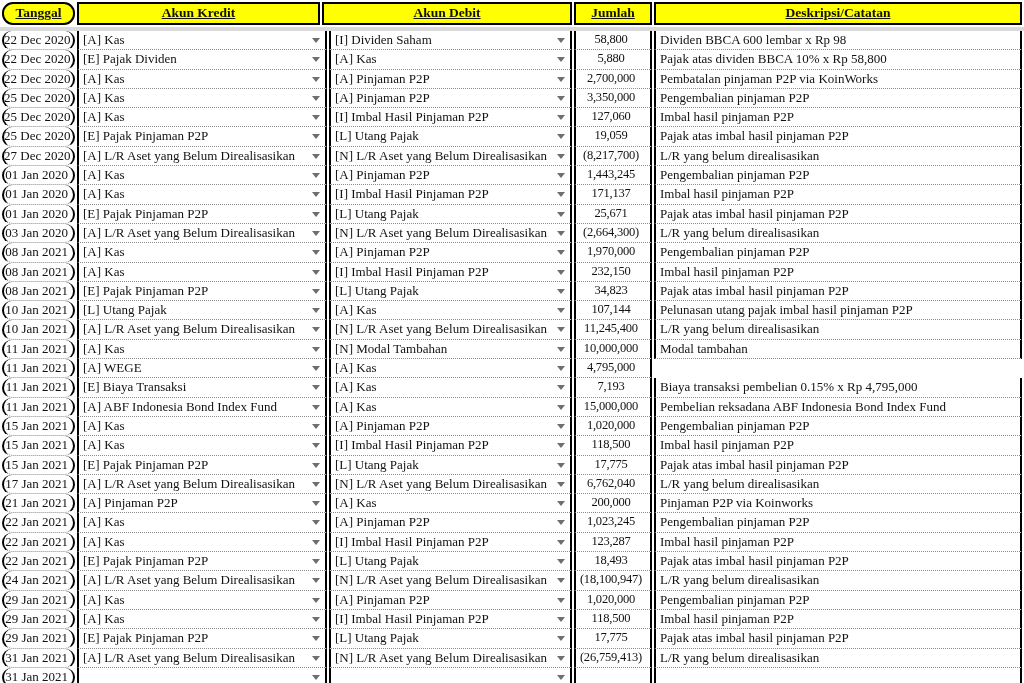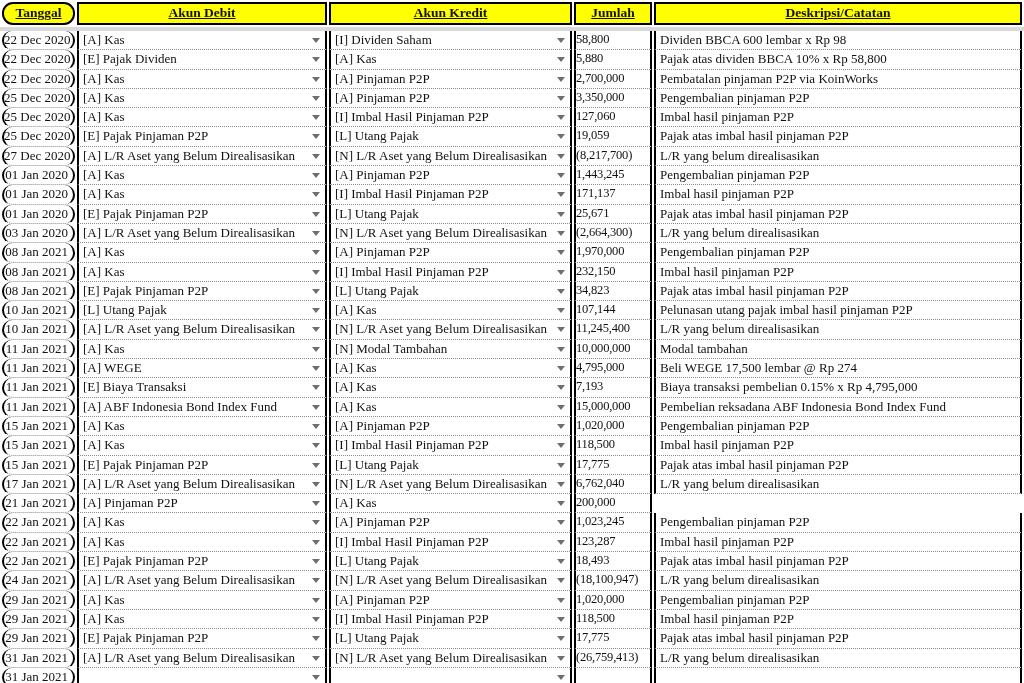--- a/index.html
+++ b/index.html
@@ -46,40 +46,40 @@
     border-bottom:1px dotted #8c8c8c;
     font-size:13px;
     line-height:17.5px;
     white-space:nowrap;
     overflow:hidden;
     position:relative;
     background:#ffffff;
   }
   .cell-tanggal   { text-align:right; padding-right:5px; font-size:13px; }
   .cell-dropdown  { padding-left:4px; padding-right:16px; }
-  .cell-jumlah    { text-align:left; padding-right:4px; font-size:12.5px; letter-spacing:-0.2px; }
+  .cell-jumlah    { text-align:center; padding-right:4px; font-size:12.5px; letter-spacing:-0.2px; }
   .cell-deskripsi { padding-left:4px; }
 
   .dd-arrow {
     position:absolute; right:5px; top:7px;
     width:0; height:0;
     border-left:4px solid transparent;
     border-right:4px solid transparent;
     border-top:5px solid #6e6e6e;
   }
 </style>
 </head>
 <body>
 
 <div class="sheet">
 
   <div class="hdr-row">
     <div class="hdr-cell col-tanggal">Tanggal</div>
+    <div class="hdr-cell col-kredit">Akun Kredit</div>
     <div class="hdr-cell col-debit">Akun Debit</div>
-    <div class="hdr-cell col-kredit">Akun Kredit</div>
     <div class="hdr-cell col-jumlah">Jumlah</div>
     <div class="hdr-cell col-deskripsi">Deskripsi/Catatan</div>
   </div>
 
   <div class="pane-divider"></div>
 
   <div class="body-rows" id="body-rows">
   <div class="data-row">
     <div class="cell col-tanggal cell-tanggal">22 Dec 2020</div>
     <div class="cell col-debit cell-dropdown">
@@ -322,21 +322,20 @@
     <div class="cell col-tanggal cell-tanggal">11 Jan 2021</div>
     <div class="cell col-debit cell-dropdown">
       <span>[A] WEGE</span>
       <span class="dd-arrow"></span>
     </div>
     <div class="cell col-kredit cell-dropdown">
       <span>[A] Kas</span>
       <span class="dd-arrow"></span>
     </div>
     <div class="cell col-jumlah cell-jumlah">4,795,000</div>
-    <div class="cell col-deskripsi cell-deskripsi">Beli WEGE 17,500 lembar @ Rp 274</div>
   </div>
 
   <div class="data-row">
     <div class="cell col-tanggal cell-tanggal">11 Jan 2021</div>
     <div class="cell col-debit cell-dropdown">
       <span>[E] Biaya Transaksi</span>
       <span class="dd-arrow"></span>
     </div>
     <div class="cell col-kredit cell-dropdown">
       <span>[A] Kas</span>
@@ -420,20 +419,21 @@
     <div class="cell col-tanggal cell-tanggal">21 Jan 2021</div>
     <div class="cell col-debit cell-dropdown">
       <span>[A] Pinjaman P2P</span>
       <span class="dd-arrow"></span>
     </div>
     <div class="cell col-kredit cell-dropdown">
       <span>[A] Kas</span>
       <span class="dd-arrow"></span>
     </div>
     <div class="cell col-jumlah cell-jumlah">200,000</div>
+    <div class="cell col-deskripsi cell-deskripsi">Pinjaman P2P via Koinworks</div>
   </div>
 
   <div class="data-row">
     <div class="cell col-tanggal cell-tanggal">22 Jan 2021</div>
     <div class="cell col-debit cell-dropdown">
       <span>[A] Kas</span>
       <span class="dd-arrow"></span>
     </div>
     <div class="cell col-kredit cell-dropdown">
       <span>[A] Pinjaman P2P</span>

